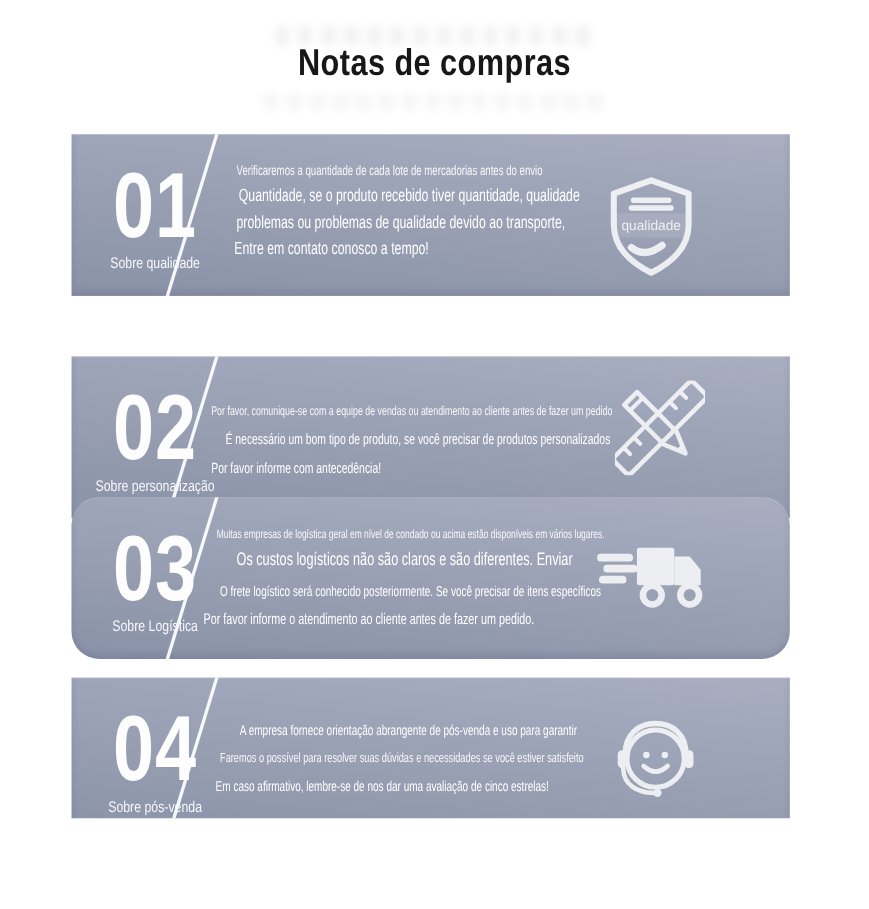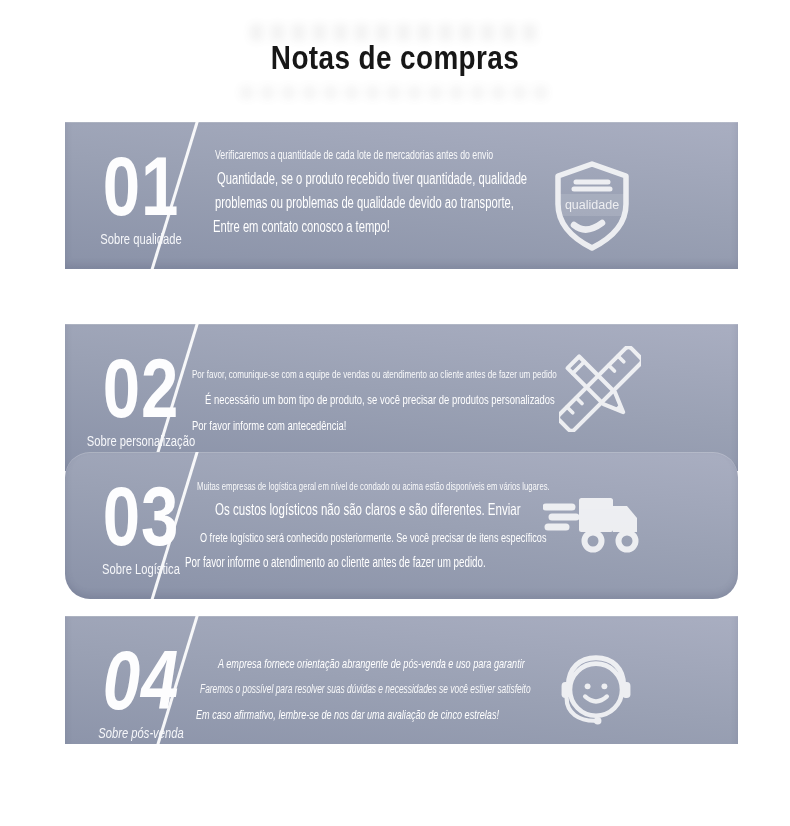--- a/index.html
+++ b/index.html
@@ -20,23 +20,22 @@
     filter:blur(4px);opacity:.22;border-radius:3px;pointer-events:none;
   }
   .ghost-top{top:24px;width:290px;height:17px;}
   .ghost-bottom{top:86px;width:310px;height:13px;opacity:.18;}
 
   
   .panel{
     position:absolute;left:65px;width:653px;height:147px;overflow:hidden;
     background:linear-gradient(186deg,#a9aec1 0%, #9aa1b4 48%, #8a92a8 100%);
     box-shadow:inset 0 -4px 7px rgba(55,65,92,.16), inset 0 1px 0 rgba(255,255,255,.18);
-    padding-left:20px;
   }
-  .p1{top:122px;} .p2{top:296px;margin-top:28px;} .p3{top:452px;border-radius:25px;} .p4{top:616px;height:147px;font-style:italic;}
+  .p1{top:122px;} .p2{top:296px;margin-top:28px;} .p3{top:452px;border-radius:25px;} .p4{top:616px;height:147px;}
 
   .diag{
     position:absolute;left:108px;top:-12px;width:2.5px;height:172px;
     background:rgba(255,255,255,.92);transform:rotate(17deg);
   }
 
   .num-block{position:absolute;left:0;top:0;width:152px;text-align:center;}
   .num{
     margin-top:22px;font-size:84px;line-height:1;font-weight:700;color:#fdfdfe;
     transform:scaleX(.8);transform-origin:center;letter-spacing:1px;

